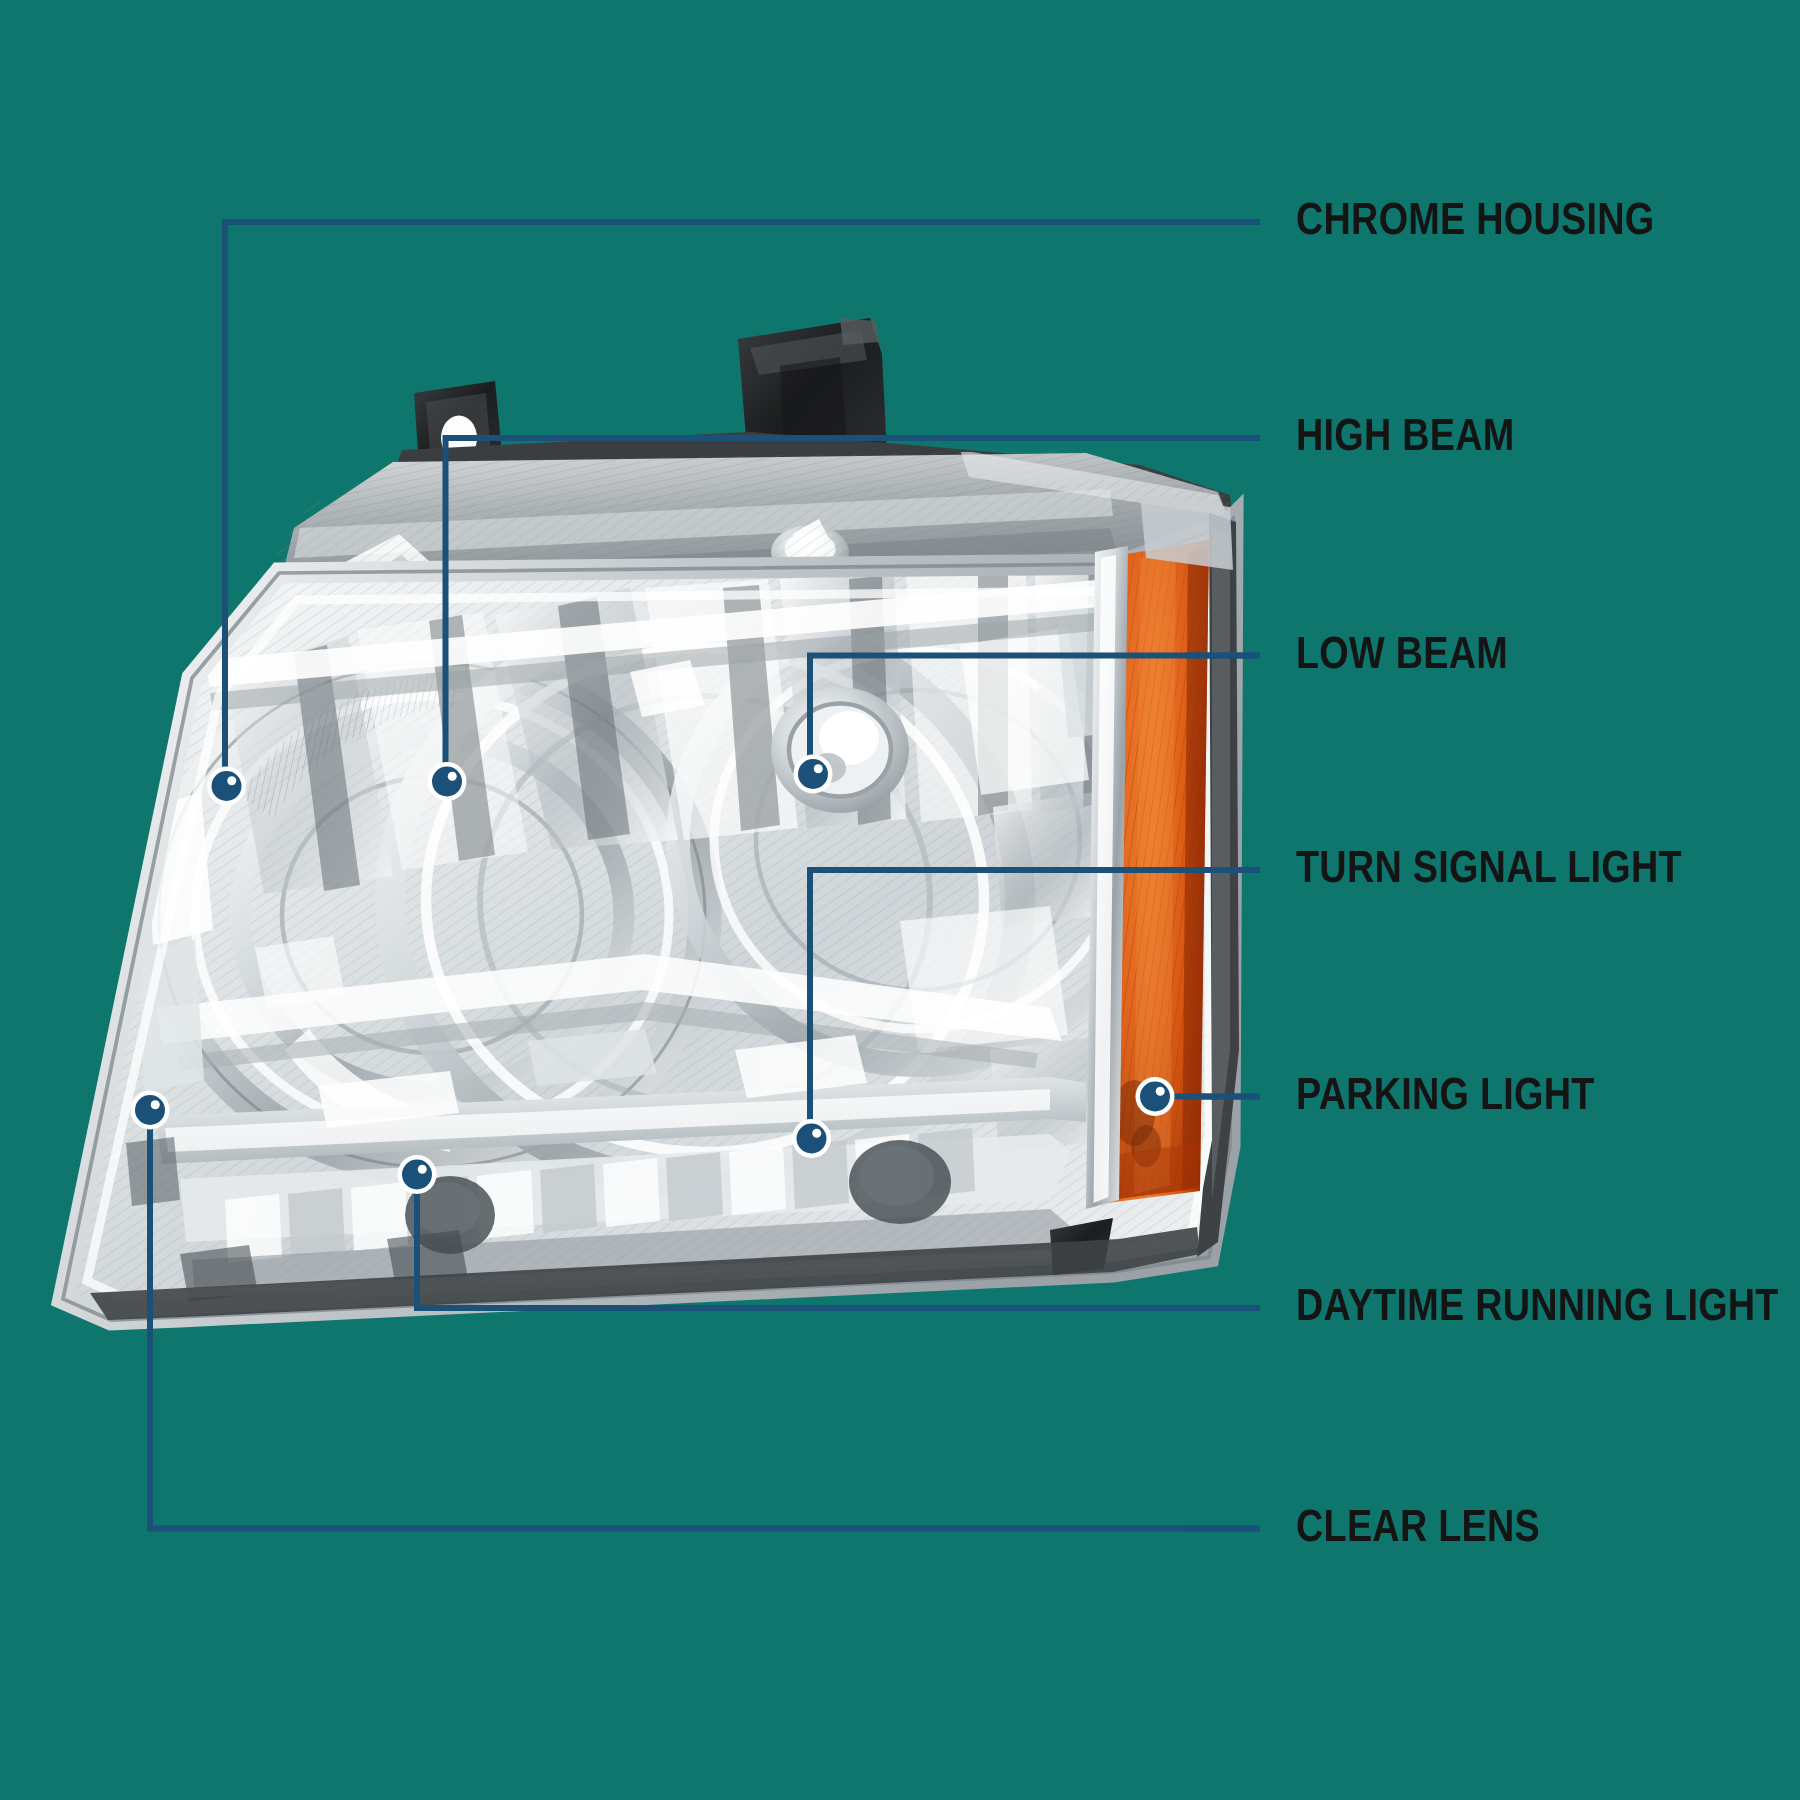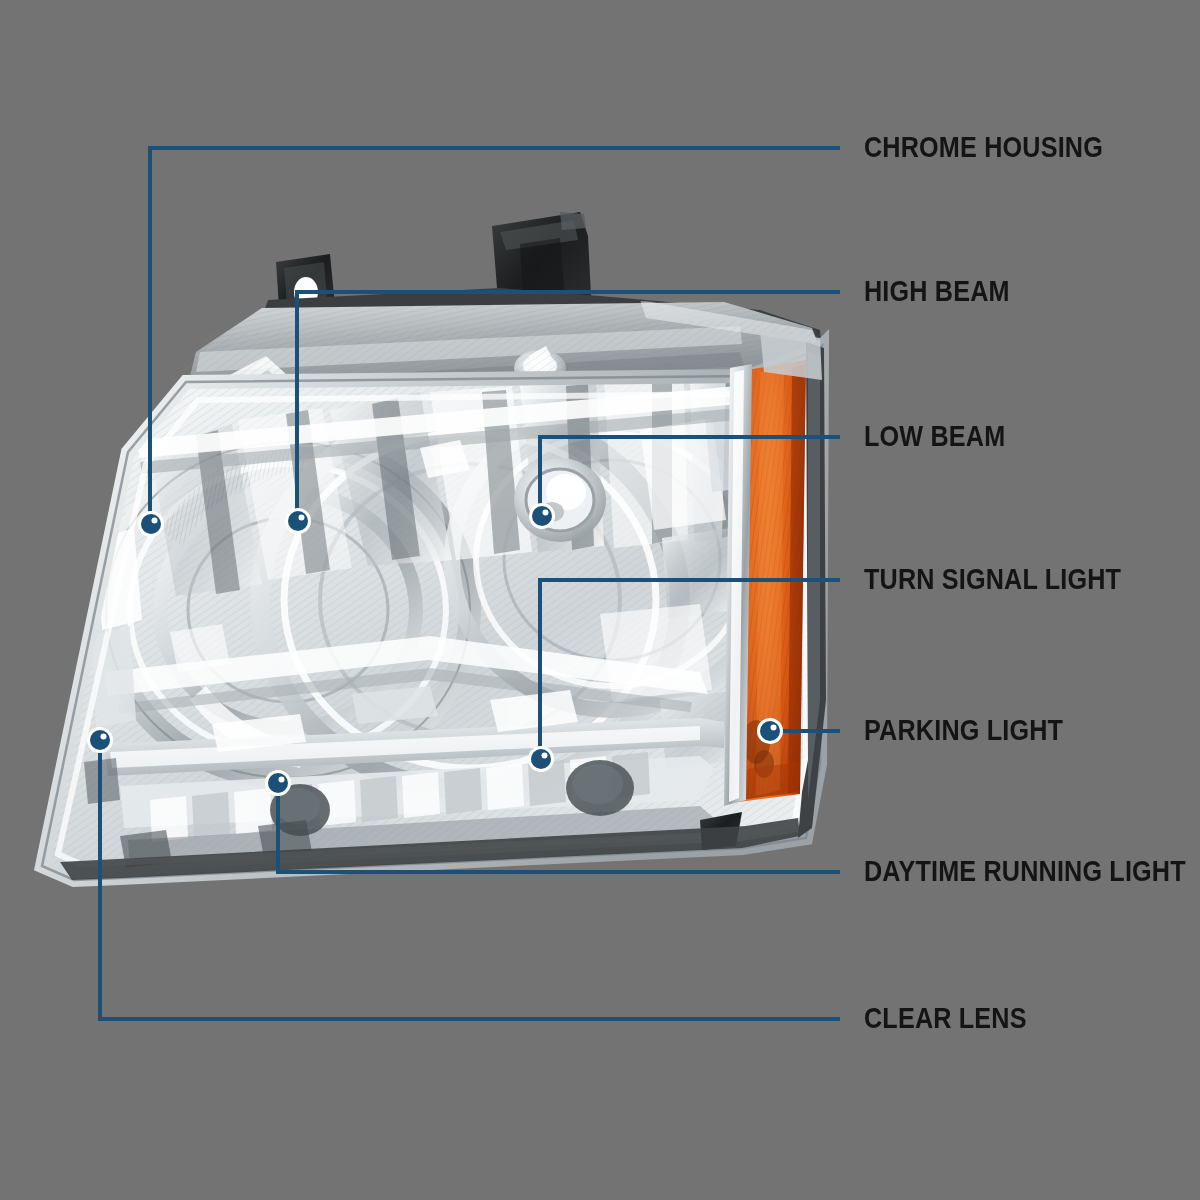--- a/index.html
+++ b/index.html
@@ -11,21 +11,21 @@
     width: 1200px;
     height: 1200px;
     font-family: "Liberation Sans", sans-serif;
     overflow: hidden;
     position: relative;
   }
   #stage {
     position: relative;
     width: 1200px;
     height: 1200px;
-    background: #737373;
+    background: #0f766e;
   }
   #diagram-svg {
     position: absolute;
     left: 0;
     top: 0;
     width: 1200px;
     height: 1200px;
   }
   .callout-label {
     position: absolute;

